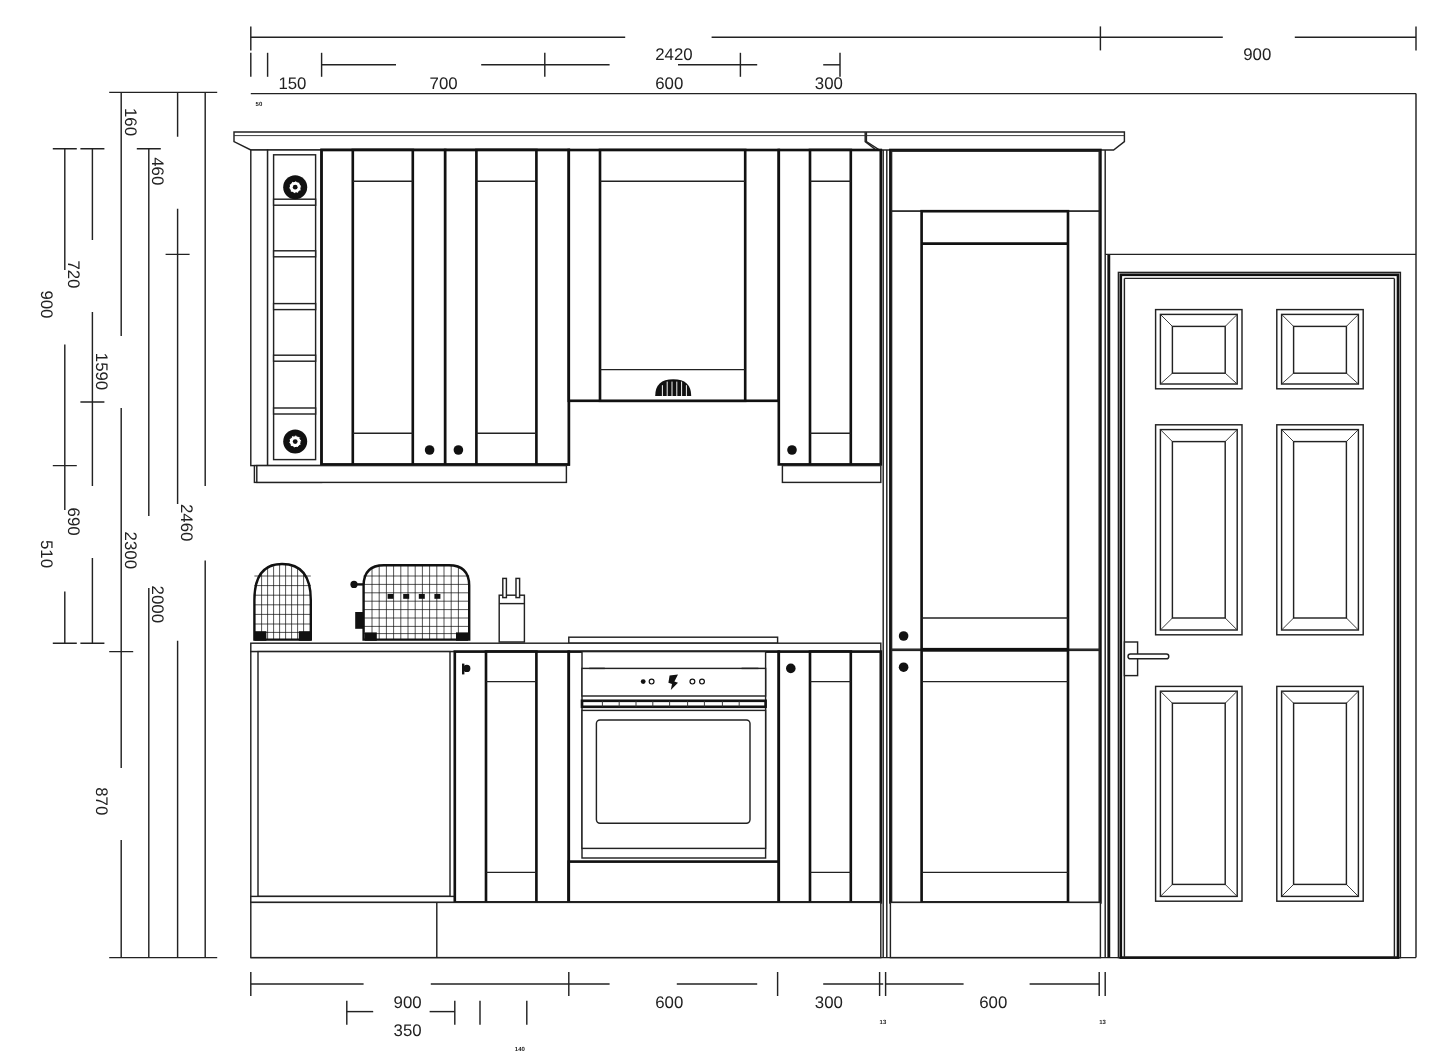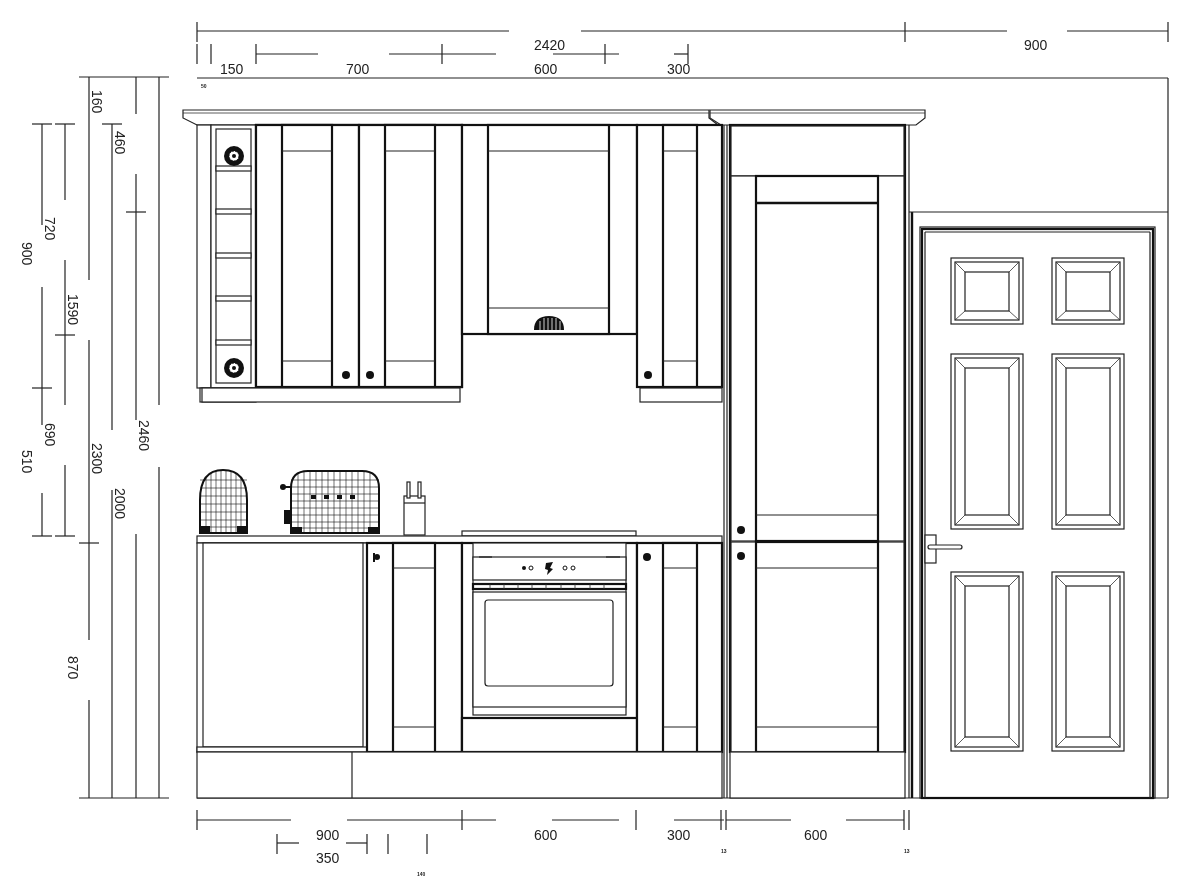--- a/index.html
+++ b/index.html
@@ -1,17 +1,17 @@
 <!DOCTYPE html>
 <html><head>
 <meta charset="utf-8">
 <style>
   html, body { margin: 0; padding: 0; background: #ffffff; }
   body { width: 1200px; height: 878px; overflow: hidden; font-family: "Liberation Sans", sans-serif; }
-  #canvas { position: absolute; left: 4px; top: 0; width: 1028px; height: 878px; }
+  #canvas { position: absolute; left: 16px; top: 0; width: 1028px; height: 878px; }
   svg text { font-family: "Liberation Sans", sans-serif; fill: #222; }
   .dim-text { font-size: 14px; }
   .tiny-text { font-size: 5px; font-weight: bold; }
   .ln { stroke: #222; stroke-width: 1.2; fill: none; }
   .lnb { stroke: #111; stroke-width: 2.4; fill: none; }
   .lnt { stroke: #333; stroke-width: 0.8; fill: none; }
   .fillw { fill: #fff; stroke: #222; stroke-width: 1.2; }
   .fillwb { fill: #fff; stroke: #111; stroke-width: 2.2; }
   .knob { fill: #111; }
   .mesh { stroke: #111; stroke-width: 0.6; fill: none; }

